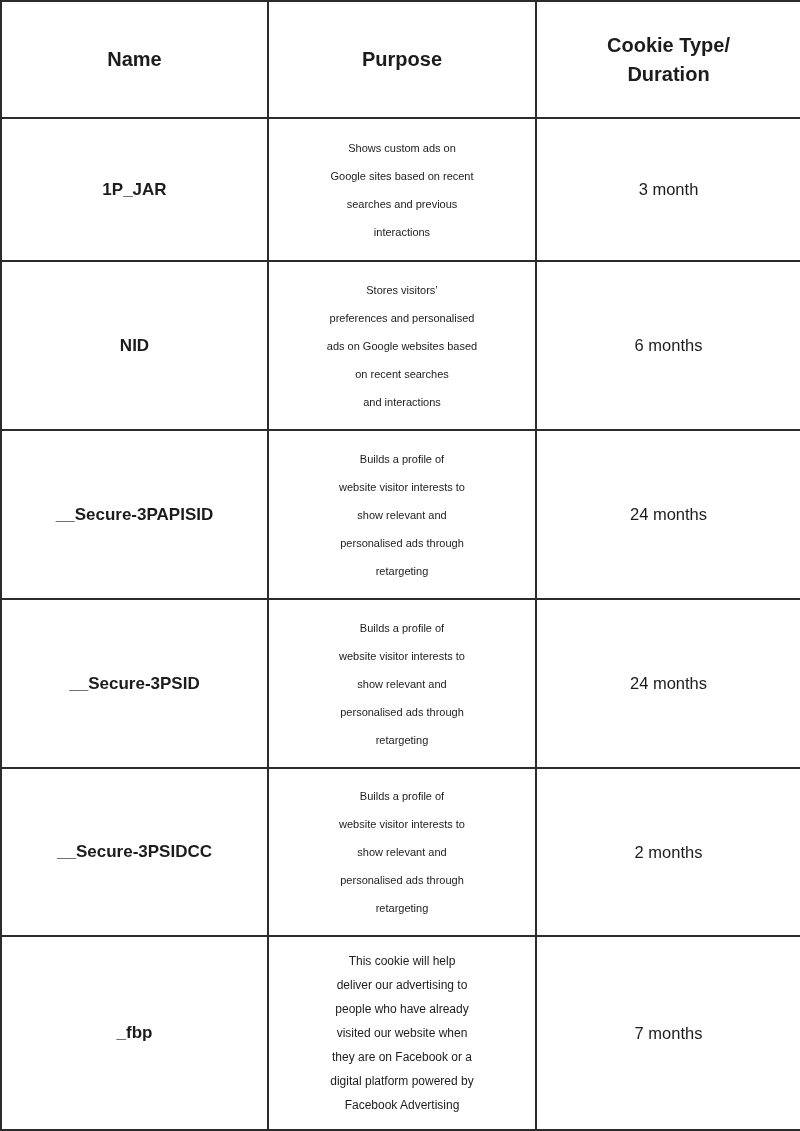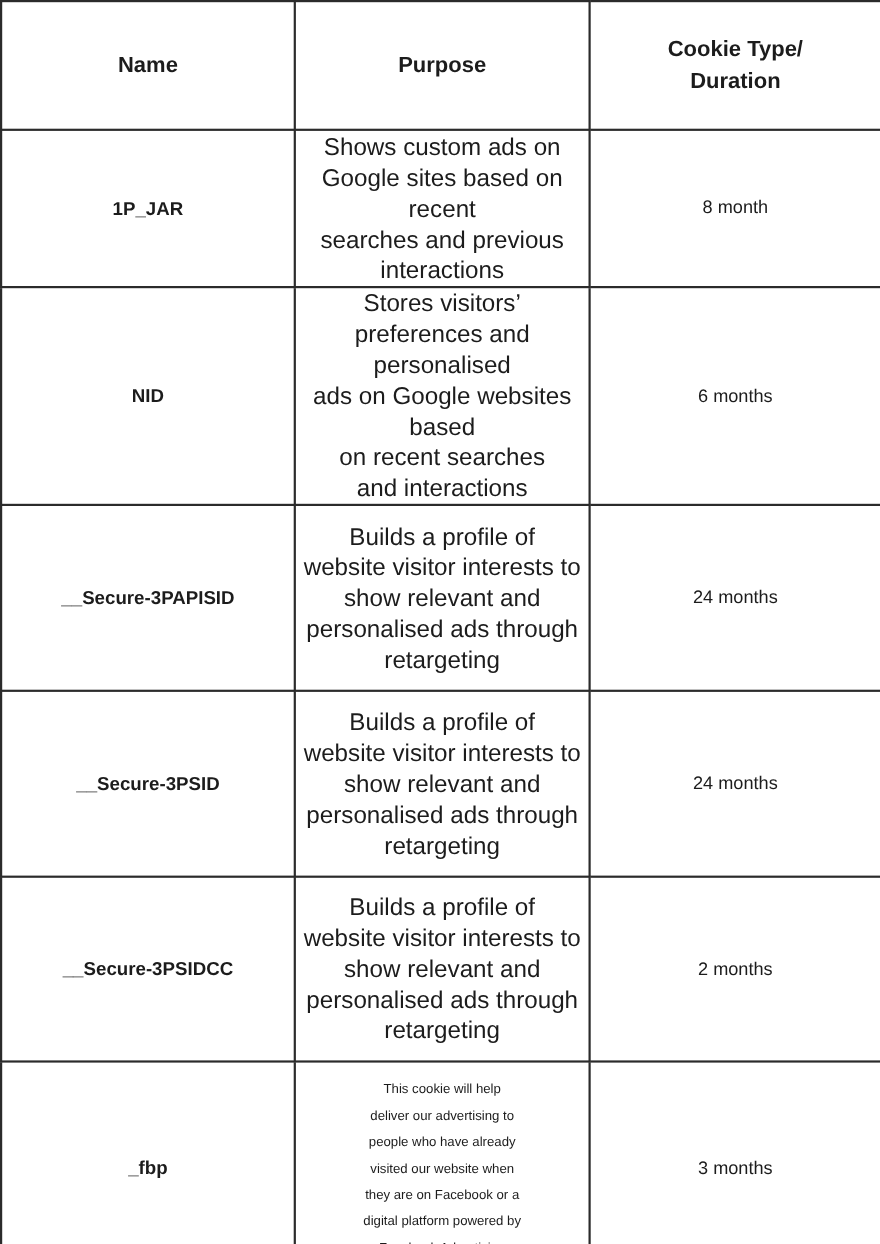--- a/index.html
+++ b/index.html
@@ -43,21 +43,21 @@
     font-size: 20px;
     font-weight: bold;
     line-height: 29px;
     white-space: pre-line;
   }
   td.name-cell {
     font-size: 17px;
     font-weight: bold;
   }
   td.purpose-cell {
-    font-size: 22px;
+    font-size: 11px;
     line-height: 28px;
     white-space: pre-line;
   }
   td.purpose-cell.tight {
     font-size: 12px;
     line-height: 24px;
   }
   td.duration-cell {
     font-size: 16.5px;
   }
@@ -80,21 +80,21 @@
 Duration</th>
       </tr>
     </thead>
     <tbody>
       <tr class="row-0">
         <td class="name-cell">1P_JAR</td>
         <td class="purpose-cell">Shows custom ads on
 Google sites based on recent
 searches and previous
 interactions</td>
-        <td class="duration-cell">8 month</td>
+        <td class="duration-cell">3 month</td>
       </tr>
       <tr class="row-1">
         <td class="name-cell">NID</td>
         <td class="purpose-cell">Stores visitors’
 preferences and personalised
 ads on Google websites based
 on recent searches
 and interactions</td>
         <td class="duration-cell">6 months</td>
       </tr>
@@ -127,17 +127,17 @@
       </tr>
       <tr class="row-5">
         <td class="name-cell">_fbp</td>
         <td class="purpose-cell tight">This cookie will help
 deliver our advertising to
 people who have already
 visited our website when
 they are on Facebook or a
 digital platform powered by
 Facebook Advertising</td>
-        <td class="duration-cell">3 months</td>
+        <td class="duration-cell">7 months</td>
       </tr>
     </tbody>
   </table>
 </div>
 
 </body></html>

